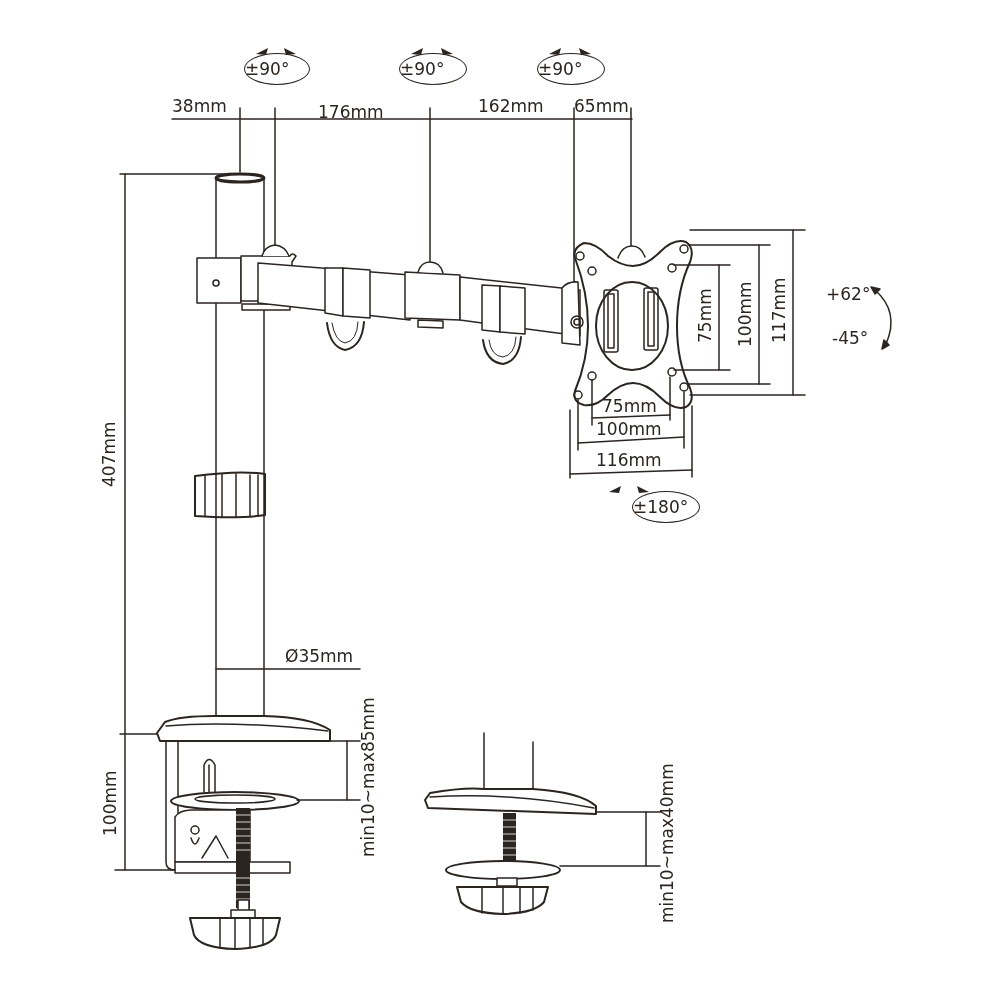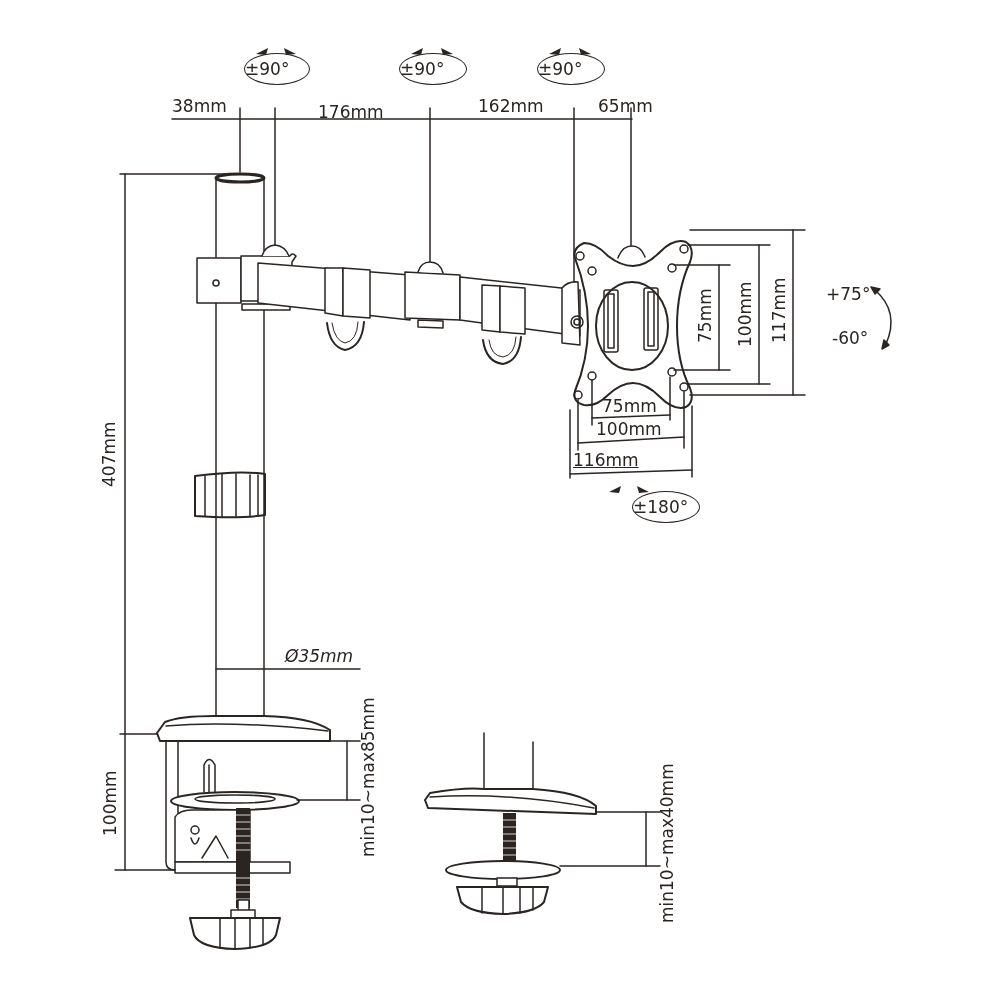--- a/index.html
+++ b/index.html
@@ -234,29 +234,29 @@
 <svg style="position:absolute;left:590px;top:480px;width:80px;height:20px;">
   <g fill="#2b2522">
     <polygon points="19,12 31,6 29,13"></polygon>
       <polygon points="59,12 47,6 49,13"></polygon>
   </g>
 </svg>
 
 <div class="lbl dim" style="left:172px;top:98px;">38mm</div>
 <div class="lbl dim" style="left:318px;top:98px;margin-top:6px;">176mm</div>
 <div class="lbl dim" style="left:468px;top:98px;margin-left:10px;">162mm</div>
-<div class="lbl dim" style="left:574px;top:98px;margin-left:24px;">65mm</div>
+<div class="lbl dim" style="left:574px;top:98px;">65mm</div>
 
 <div class="lbl dim vert" style="left:101px;top:487px;">407mm</div>
-<div class="lbl dim" style="left:285px;top:648px;font-style:italic;">Ø35mm</div>
+<div class="lbl dim" style="left:285px;top:648px;">Ø35mm</div>
 
 <div class="lbl dim vert" style="left:697px;top:343px;">75mm</div>
 <div class="lbl dim vert" style="left:737px;top:347px;">100mm</div>
 <div class="lbl dim vert" style="left:771px;top:343px;">117mm</div>
 <div class="lbl dim" style="left:602px;top:398px;">75mm</div>
 <div class="lbl dim" style="left:596px;top:421px;">100mm</div>
-<div class="lbl dim" style="left:573px;top:452px;text-decoration:underline;">116mm</div>
-<div class="lbl rot" style="left:826px;top:286px;">+75°</div>
-<div class="lbl rot" style="left:832px;top:330px;">-60°</div>
+<div class="lbl dim" style="left:596px;top:452px;">116mm</div>
+<div class="lbl rot" style="left:826px;top:286px;">+62°</div>
+<div class="lbl rot" style="left:832px;top:330px;">-45°</div>
 
 <div class="lbl dim vert" style="left:102px;top:836px;">100mm</div>
 <div class="lbl dim vert" style="left:360px;top:857px;">min10~max85mm</div>
 <div class="lbl dim vert" style="left:659px;top:923px;">min10~max40mm</div>
 
 </body></html>

